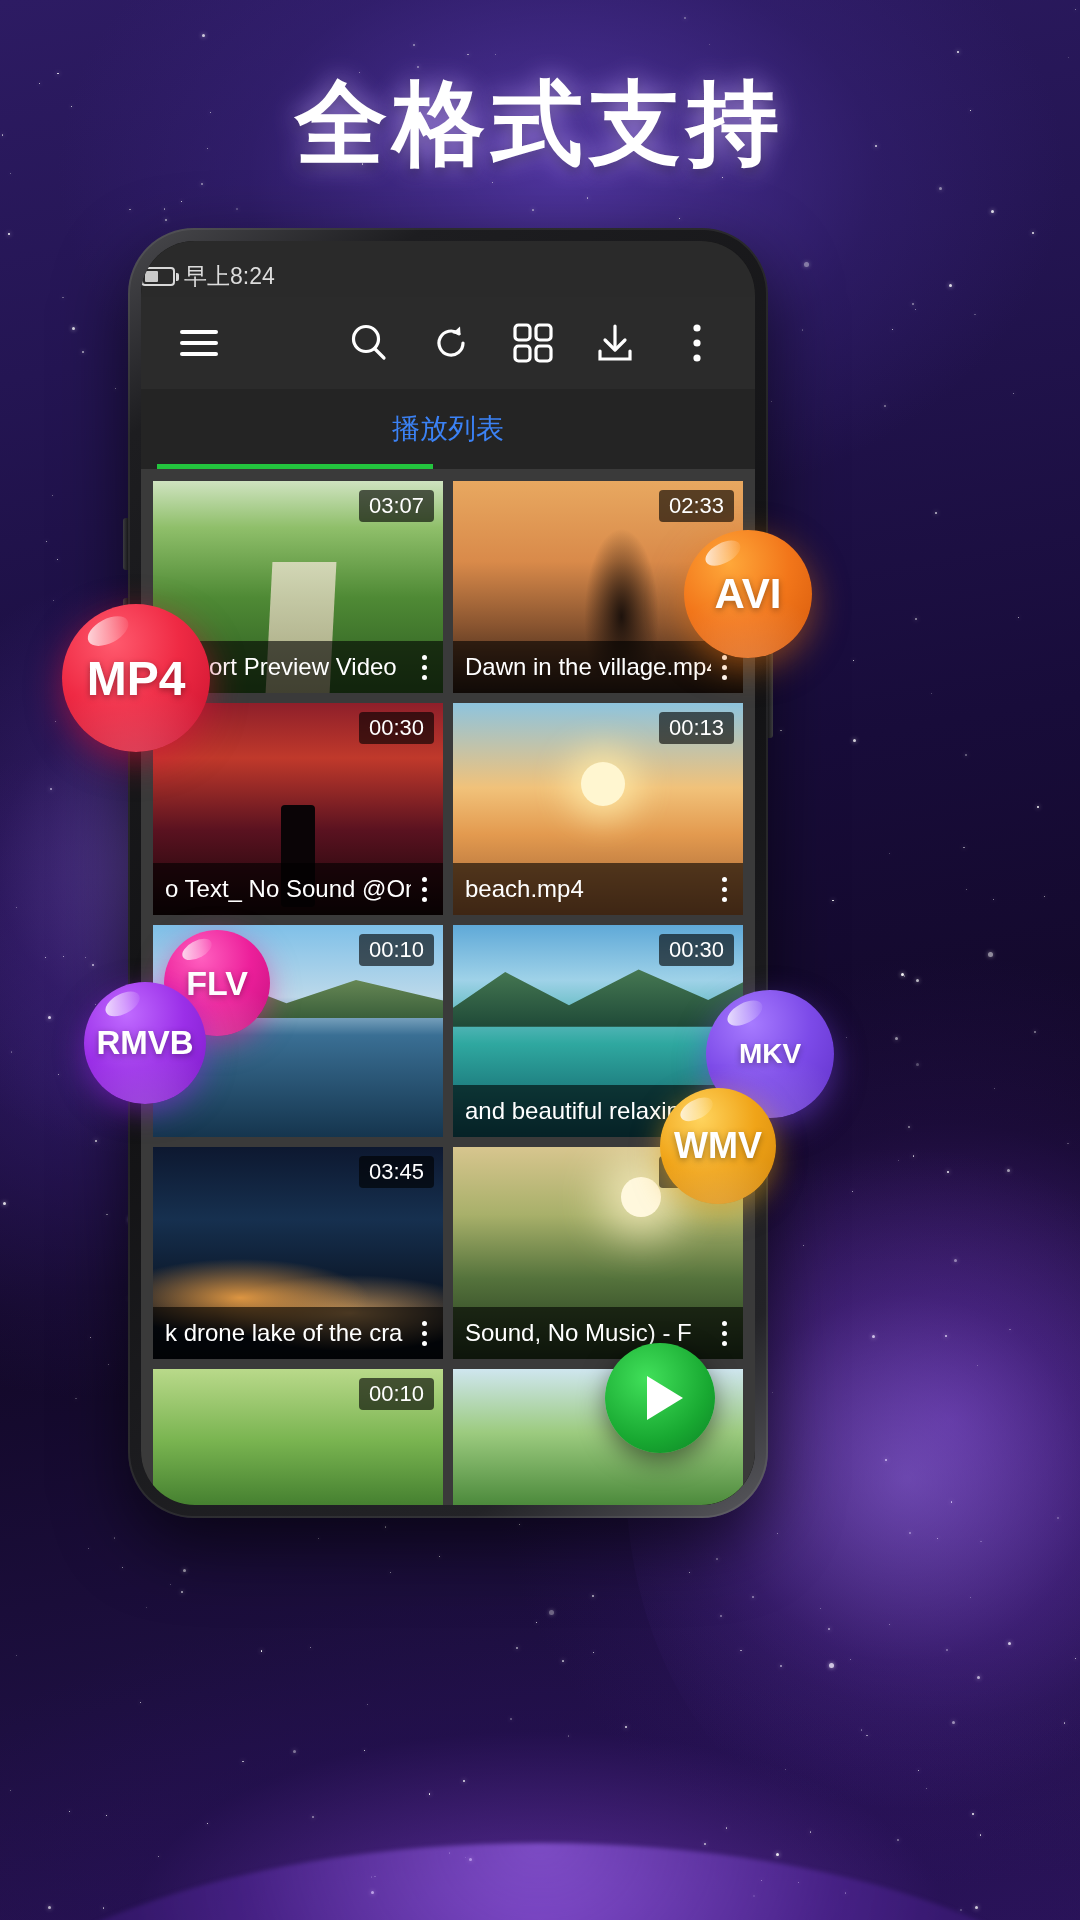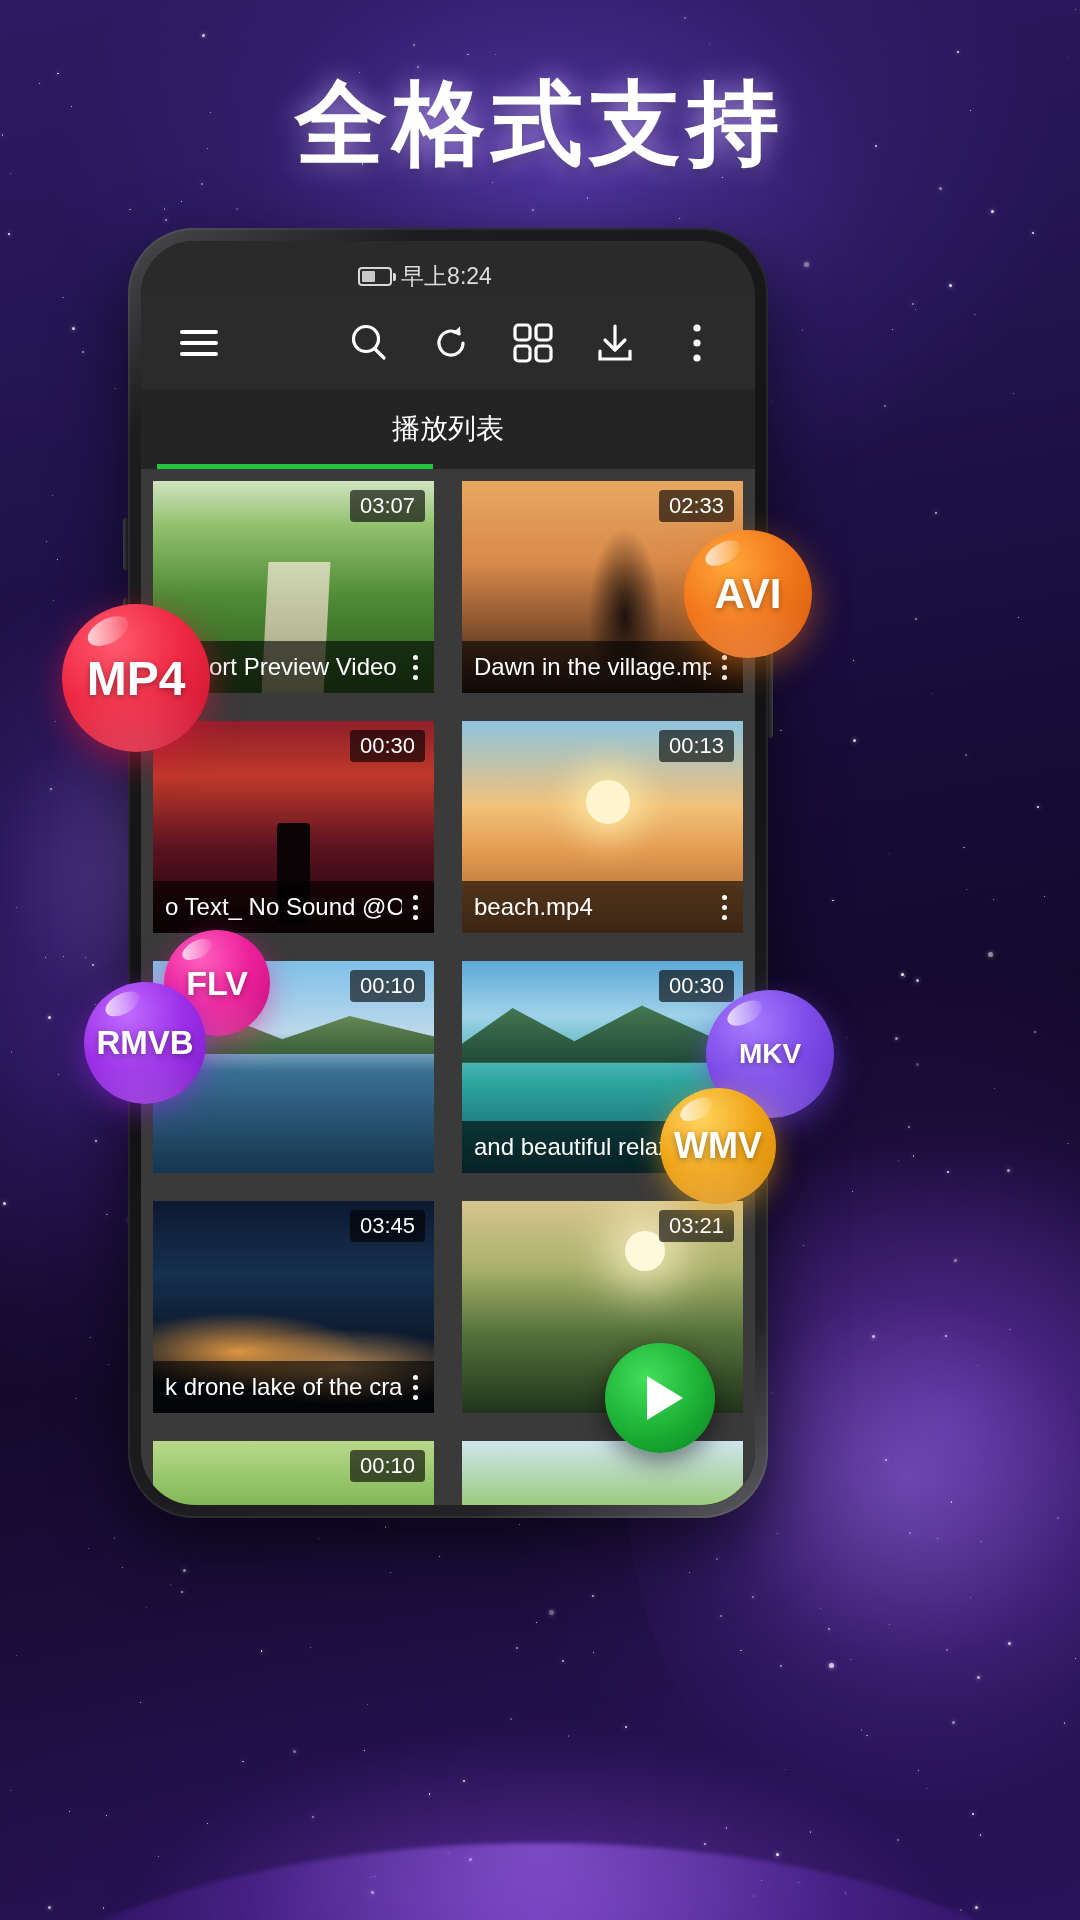--- a/index.html
+++ b/index.html
@@ -66,21 +66,21 @@
     border-radius:0 3px 3px 0; background:linear-gradient(270deg,#3b3b3f,#18181a);
   }
   #screen {
     width:100%; height:100%; border-radius:54px; overflow:hidden;
     background:#121212; position:relative;
   }
 
   
   #statusbar {
     height:56px; background:#2a2a2a;
-    display:flex; align-items:center; justify-content:center;
+    display:flex; align-items:center; justify-content:flex-start;
     padding:14px 46px 0 0; color:#dcdcdc; font-size:23px;
   }
   .battery {
     width:34px; height:19px; border:2.5px solid #d8d8d8; border-radius:4px;
     position:relative; margin-right:9px; padding:2px;
   }
   .battery:after {
     content:""; position:absolute; right:-6px; top:4.5px;
     width:3px; height:8px; background:#d8d8d8; border-radius:0 2px 2px 0;
   }
@@ -92,32 +92,32 @@
     display:flex; align-items:center; padding:0 30px;
   }
   .tb-icon { width:56px; height:56px; display:flex; align-items:center; justify-content:center; }
   #tb-spacer { flex:1; }
   .tb-gap { width:26px; }
 
   
   #tabs { height:80px; background:#242424; display:flex; position:relative; }
   .tab {
     flex:1; display:flex; align-items:center; justify-content:center;
-    font-size:28px; color:#ffffff;
+    font-size:28px; color:#3b82f6;
     font-family:"DejaVu Sans","Liberation Sans",sans-serif;
   }
   .tab.active { color:#23c43e; }
   #tab-underline {
     position:absolute; bottom:0; left:16px; width:276px; height:5px; background:#23c43e;
   }
 
   
   #grid {
     background:#3a3a3a; padding:12px 12px 0 12px;
-    display:grid; grid-template-columns:1fr 1fr; gap:28px;
+    display:grid; grid-template-columns:1fr 1fr; gap:10px;
     height:calc(100% - 228px); overflow:hidden;
   }
   .card { position:relative; height:212px; overflow:hidden; background:#111; }
   .thumb { position:absolute; inset:0; }
   .dur {
     position:absolute; top:9px; right:9px;
     background:rgba(0,0,0,0.62); color:#fff;
     font-size:22px; padding:3px 10px; border-radius:4px;
     font-family:"Liberation Sans",sans-serif;
   }
@@ -708,20 +708,28 @@
             <div class="kebab">
               <b></b>
               <b></b>
               <b></b>
             </div>
           </div>
         </div>
         <div class="card">
           <div class="thumb t-misty"></div>
           <div class="dur">03:21</div>
+          <div class="cap">
+            <div class="cap-title">Sound, No Music) - F</div>
+            <div class="kebab">
+              <b></b>
+              <b></b>
+              <b></b>
+            </div>
+          </div>
         </div>
         <div class="card">
           <div class="thumb t-bamboo"></div>
           <div class="dur">00:10</div>
         </div>
         <div class="card">
           <div class="thumb t-palm"></div>
         </div>
       </div>
 

